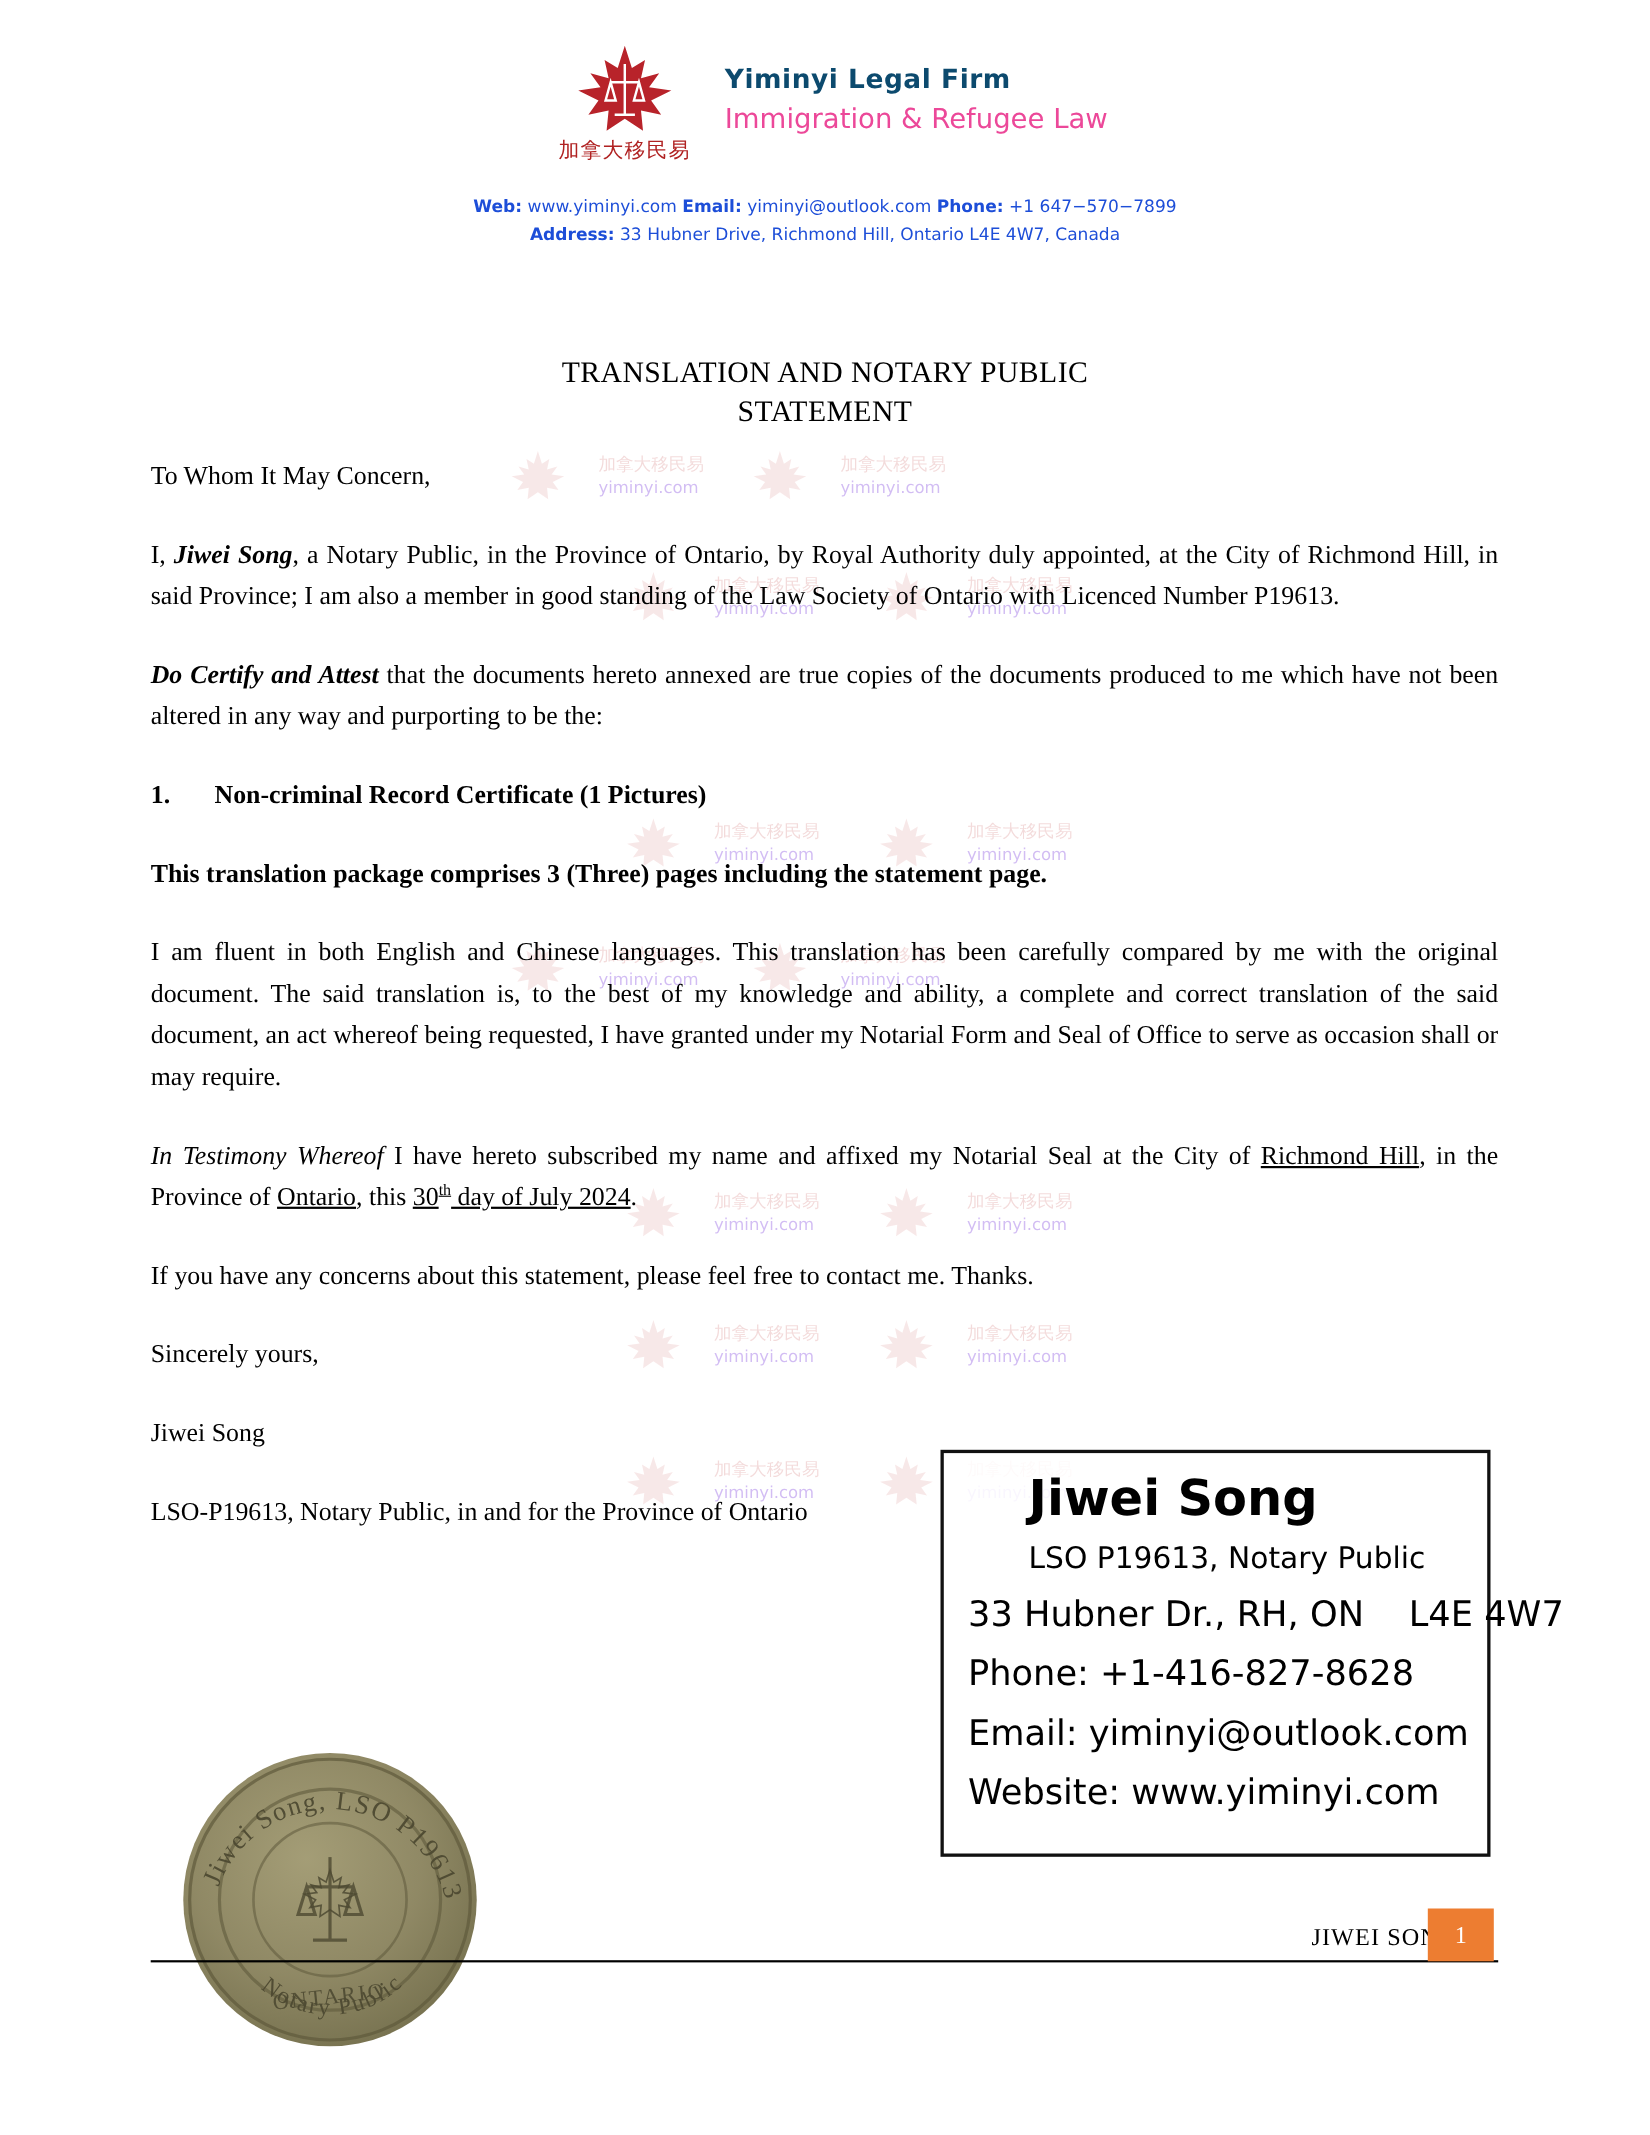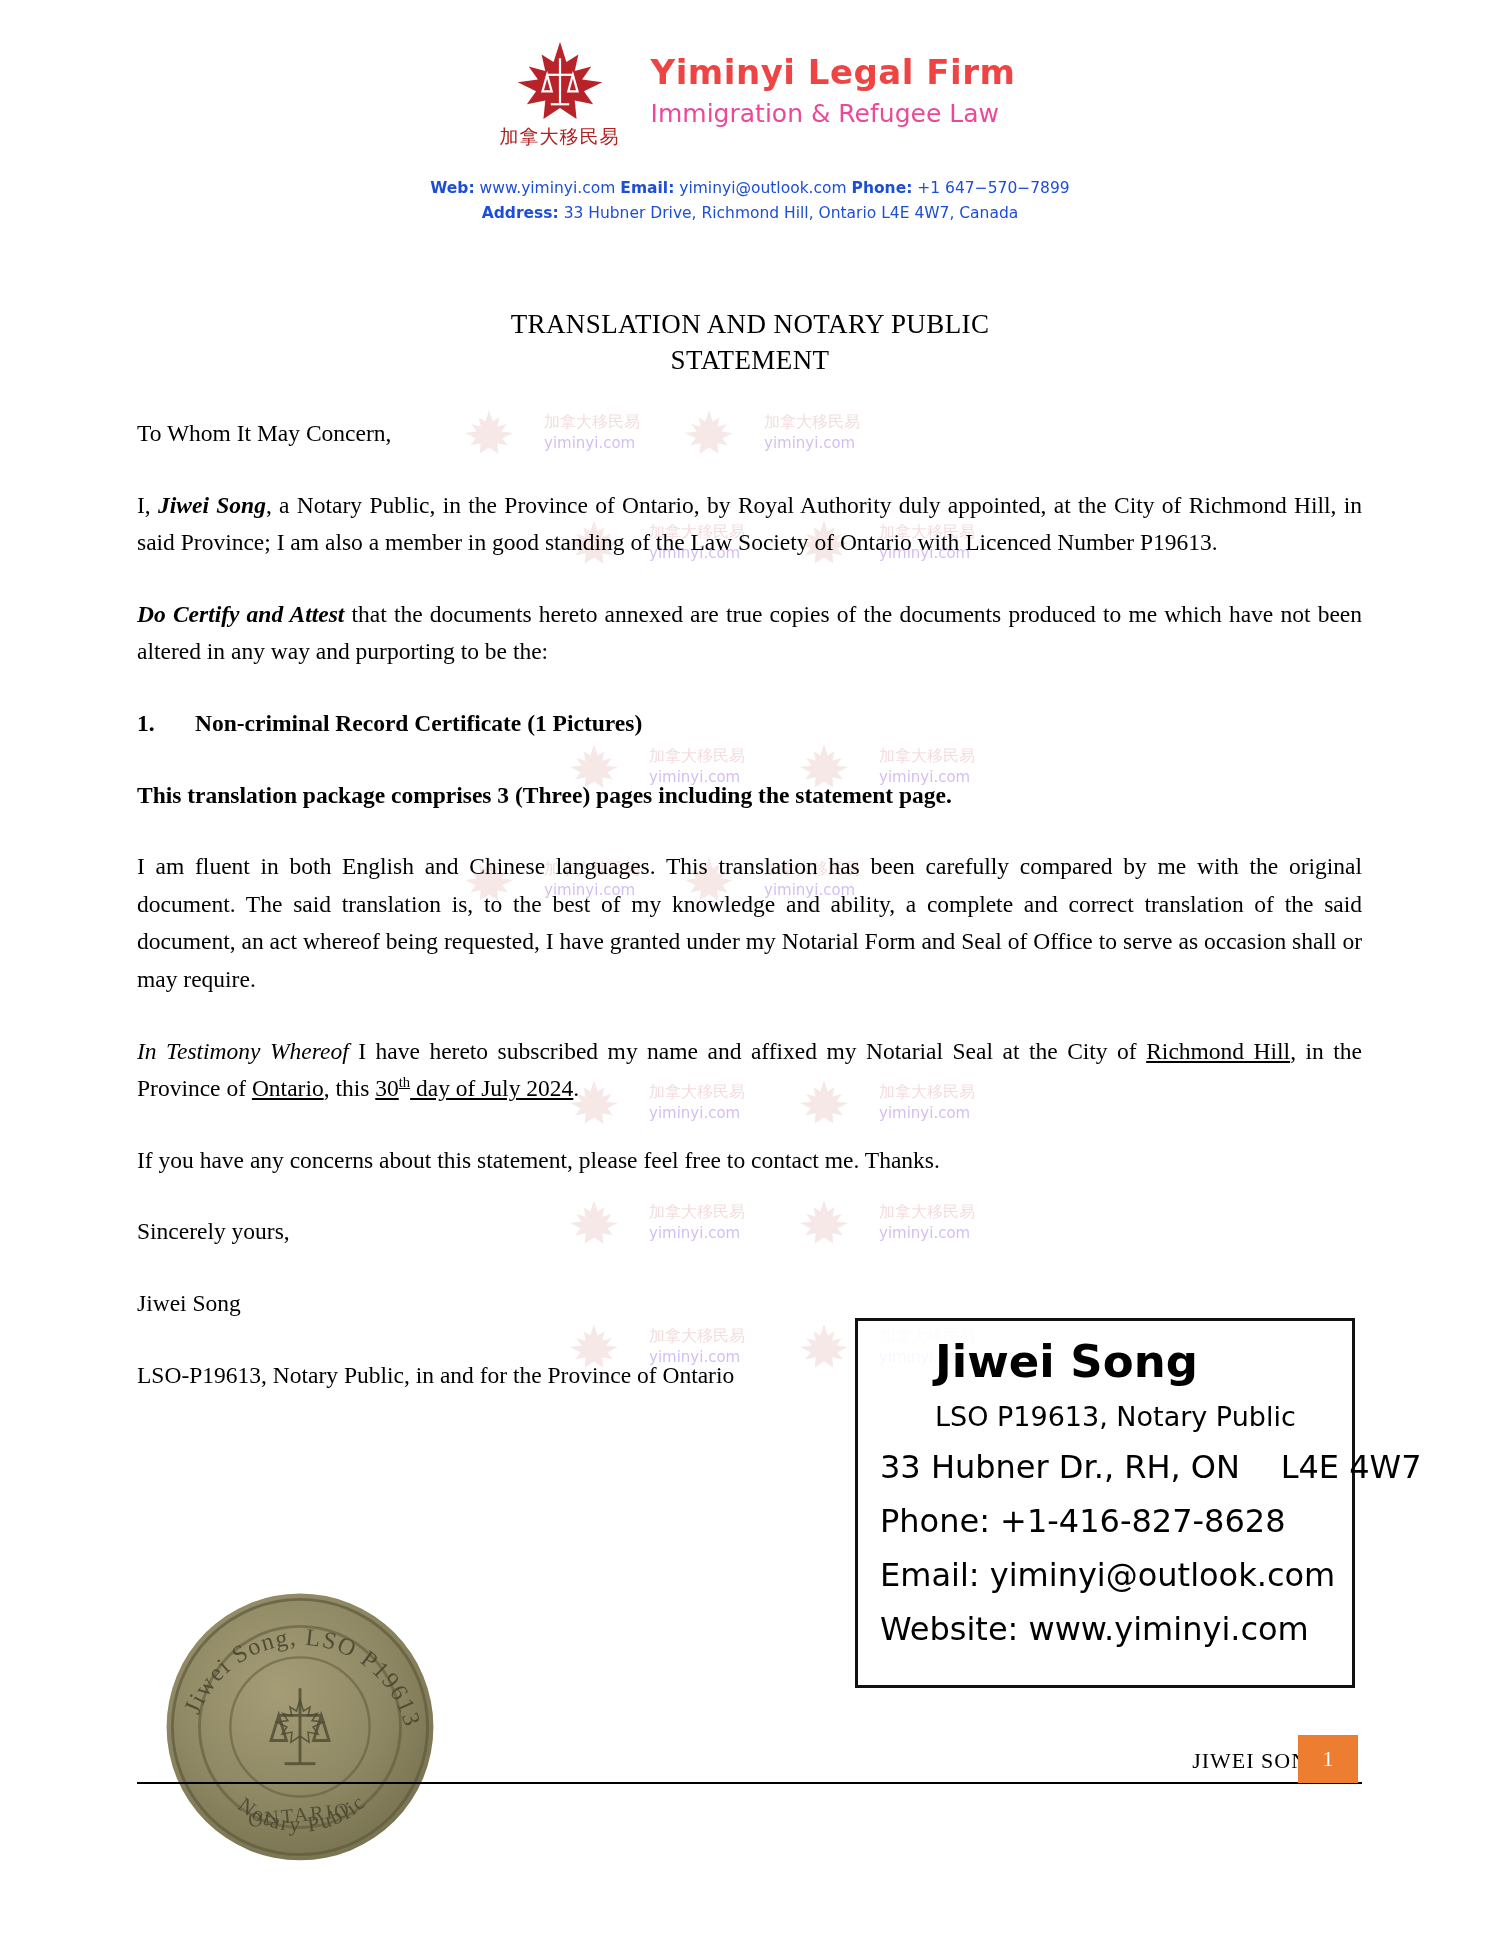--- a/index.html
+++ b/index.html
@@ -55,22 +55,22 @@
     letter-spacing: 1px;
     margin-top: -6px;
   }
   .name-block {
     text-align: left;
     padding-bottom: 6px;
   }
   .firm-name {
     font-family: "DejaVu Sans", sans-serif;
     font-weight: bold;
-    font-size: 34px;
-    color: #ef4444;
+    font-size: 24px;
+    color: #0c4a6e;
     letter-spacing: 0.5px;
     line-height: 1.15;
   }
   .firm-sub {
     font-family: "DejaVu Sans", sans-serif;
     font-size: 25px;
     color: #ec4899;
     margin-top: 8px;
     line-height: 1.15;
   }
@@ -80,21 +80,21 @@
     font-size: 15.5px;
     color: #1d4ed8;
     line-height: 1.6;
   }
   .contact b { font-weight: bold; }
 
   
   .doc-title {
     position: absolute;
     left: 0;
-    top: 306px;
+    top: 320px;
     width: 1500px;
     text-align: center;
     font-size: 27px;
     line-height: 1.35;
     letter-spacing: 0.4px;
   }
 
   
   .body-wrap {
     position: absolute;

